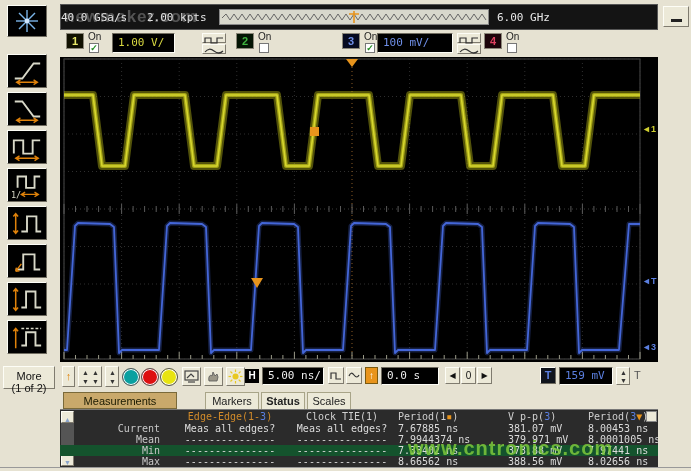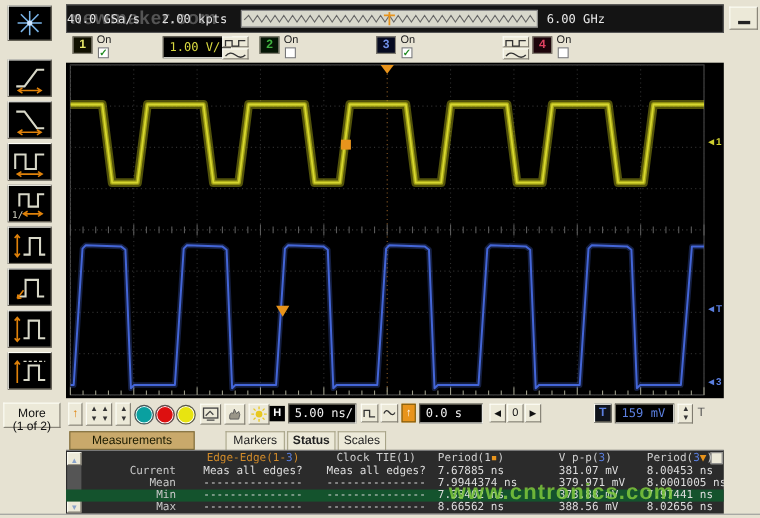--- a/index.html
+++ b/index.html
@@ -129,39 +129,40 @@
   <div class="abs wm1" style="left:64px;top:7px;">newmaker.com</div>
 
   <div class="abs btn3d" style="left:663px;top:6px;width:26px;height:21px;">
     <div style="position:absolute;left:7px;top:12px;width:11px;height:3px;background:#222;"></div>
   </div>
 
   <div class="abs" style="left:60px;top:31px;width:598px;height:26px;">
     <div class="abs btnblk chnum" style="left:6px;top:2px;color:#e8e868;background:#101000;">1</div>
     <span class="abs onlbl" style="left:28px;top:0px;">On</span>
     <div class="abs chk" style="left:29px;top:12px;">✓</div>
-    <div class="abs disp" style="left:52px;top:2px;width:63px;height:20px;color:#d8d840;line-height:18px;margin-left:36px;">1.00 V/</div>
+    <div class="abs disp" style="left:52px;top:2px;width:63px;height:20px;color:#d8d840;line-height:18px;">1.00 V/</div>
     <div class="abs btn3d" style="left:142px;top:2px;width:24px;height:10px;">
       <span><svg width="22" height="8" viewBox="0 0 22 8">
             <path d="M2 7 V2 H8 V7 H14 V2 H20" stroke="#333" stroke-width="1.2" fill="none"></path>
           </svg></span>
     </div>
     <div class="abs btn3d" style="left:142px;top:13px;width:24px;height:10px;">
       <span><svg width="22" height="8" viewBox="0 0 22 8">
             <path d="M2 5 Q6 0 11 4 T20 4" stroke="#333" stroke-width="1.2" fill="none"></path>
           </svg></span>
     </div>
 
     <div class="abs btnblk chnum" style="left:176px;top:2px;color:#3fb43f;background:#041504;">2</div>
     <span class="abs onlbl" style="left:198px;top:0px;">On</span>
     <div class="abs chk" style="left:199px;top:12px;"></div>
 
     <div class="abs btnblk chnum" style="left:282px;top:2px;color:#6f8fe8;background:#060a20;">3</div>
     <span class="abs onlbl" style="left:304px;top:0px;">On</span>
     <div class="abs chk" style="left:305px;top:12px;">✓</div>
+    <div class="abs disp" style="left:317px;top:2px;width:76px;height:20px;color:#6f8fe8;line-height:18px;">100 mV/</div>
     <div class="abs btn3d" style="left:397px;top:2px;width:24px;height:10px;">
       <span><svg width="22" height="8" viewBox="0 0 22 8">
             <path d="M2 7 V2 H8 V7 H14 V2 H20" stroke="#333" stroke-width="1.2" fill="none"></path>
           </svg></span>
     </div>
     <div class="abs btn3d" style="left:397px;top:13px;width:24px;height:10px;">
       <span><svg width="22" height="8" viewBox="0 0 22 8">
             <path d="M2 5 Q6 0 11 4 T20 4" stroke="#333" stroke-width="1.2" fill="none"></path>
           </svg></span>
     </div>

